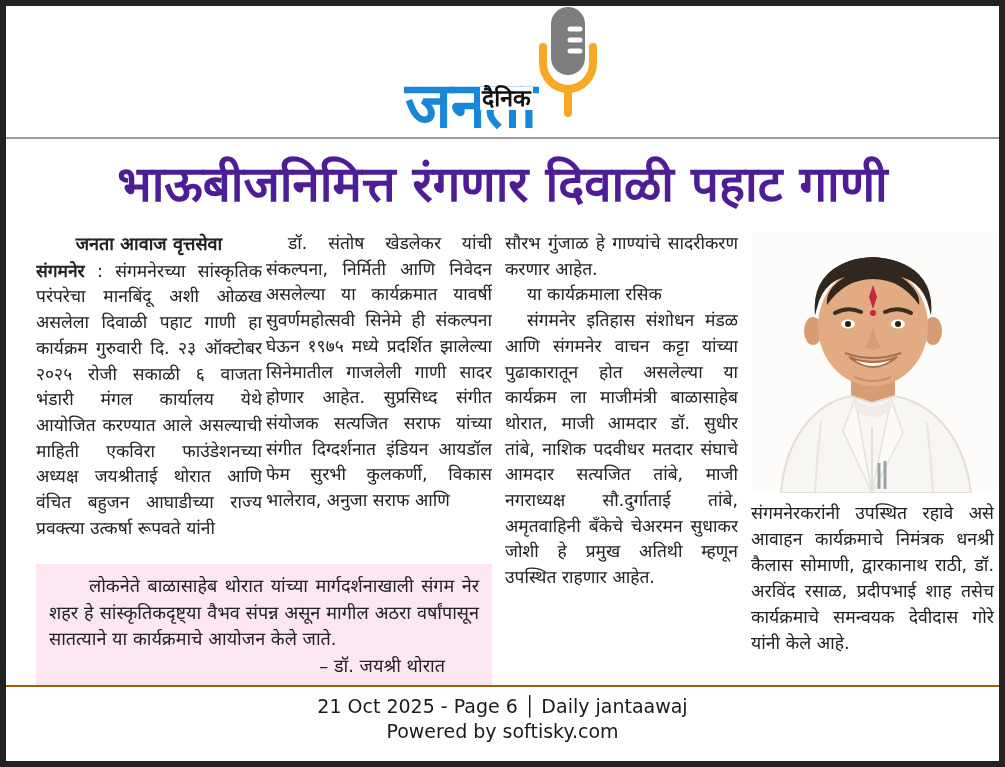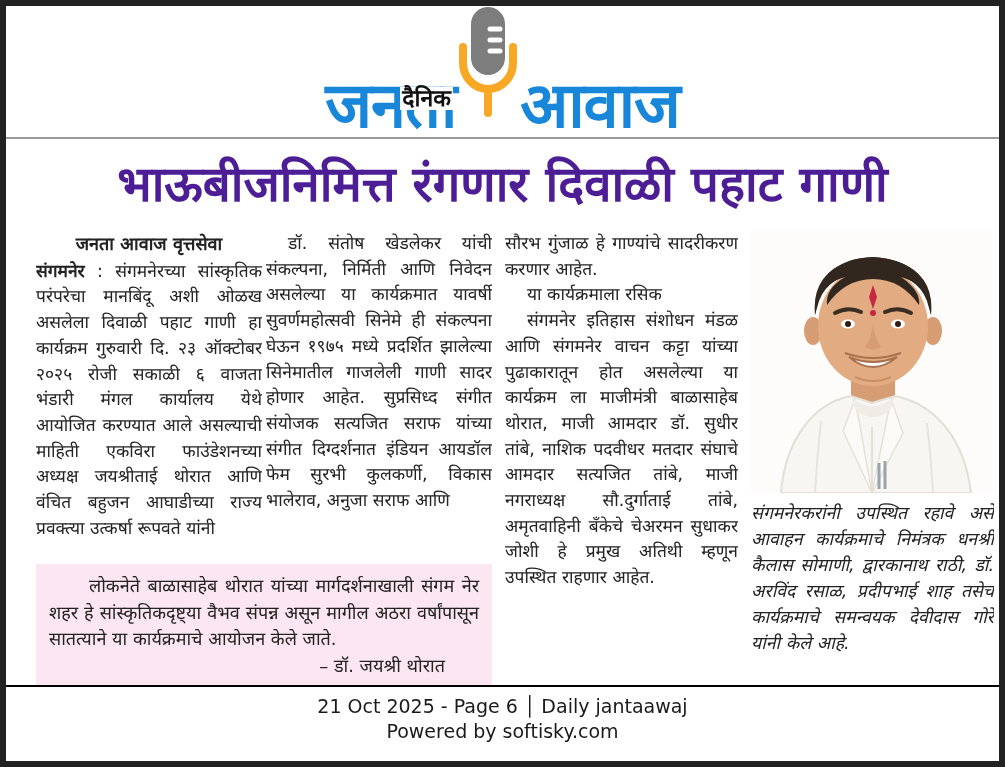--- a/index.html
+++ b/index.html
@@ -62,33 +62,33 @@
     margin-top: 8px;
     background: #fce6f1;
     padding: 9px 13px 8px 13px;
     font-size: 18px; line-height: 26.5px; color: #222;
     min-height: 108px;
   }
   .quote-text { text-align: justify; text-indent: 40px; }
   .quote-attribution { text-align: right; font-weight: normal; padding-right: 34px; }
 
   
-  .photo-col { width: 243px; flex: none; font-style: italic; }
+  .photo-col { width: 243px; flex: none; }
   .photo-frame { width: 243px; height: 262px; background: #fefdfc; overflow: hidden; }
   .photo-caption {
     margin-top: 7px;
     font-size: 17.6px; line-height: 26px; text-align: justify; color: #222;
     overflow: hidden; max-height: 185px;
   }
 
   
   .footer {
     position: absolute; left: 0; right: 0; bottom: 0;
     height: 76px;
-    border-top: 2px solid #000000;
+    border-top: 2px solid #a16207;
     text-align: center;
     padding-top: 8px;
     background: #fff;
   }
   .footer-line1 { font-size: 19px; color: #1a1a1a; }
   .footer-line2 { font-size: 19px; color: #1a1a1a; margin-top: 3px; }
 </style>
 </head>
 <body>
 
@@ -101,21 +101,20 @@
 
         <path d="M11,44 L11,60 A25,26 0 0 0 61,60 L61,44" fill="none" stroke="#f9a825" stroke-width="8" stroke-linecap="round"></path>
 
         <path d="M36,87 L36,110" fill="none" stroke="#f9a825" stroke-width="8" stroke-linecap="round"></path>
 
         <rect x="19" y="4" width="34" height="68" rx="17" fill="#7d7d7d"></rect>
 
         <path d="M38,26 L48,26 M38,37 L48,37 M38,48 L48,48" stroke="#ffffff" stroke-width="5" stroke-linecap="round"></path>
       </svg>
     </div>
-    <span class="logo-word">आवाज</span>
   </div>
 </div>
 <hr class="masthead-divider">
 
 <div class="headline">भाऊबीजनिमित्त रंगणार दिवाळी पहाट गाणी</div>
 
 <div class="bodywrap">
 
   <div class="left-wrap">
     <div class="two-cols">

